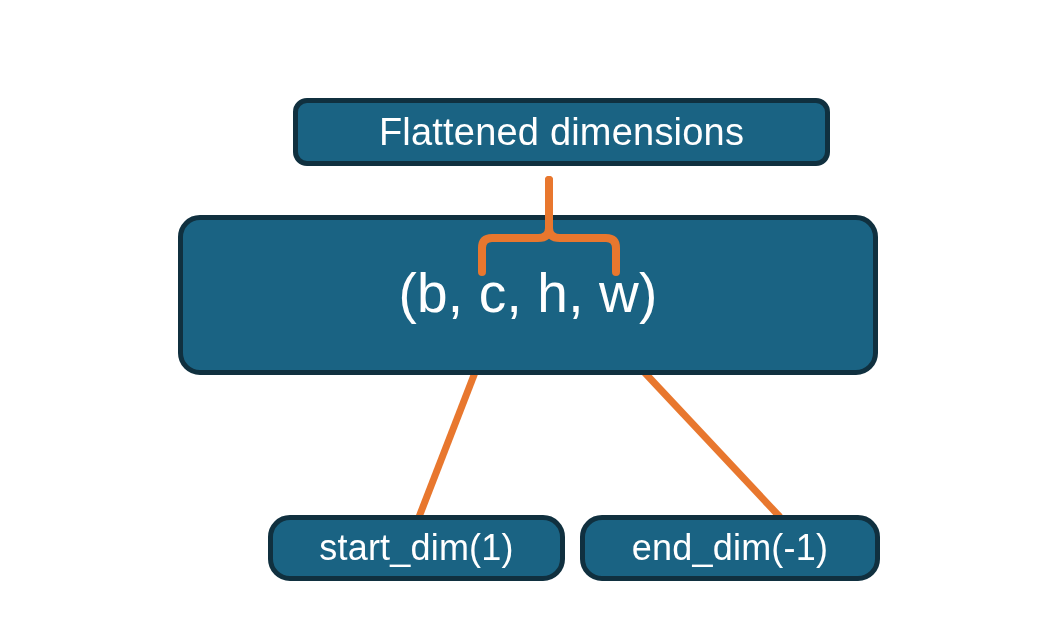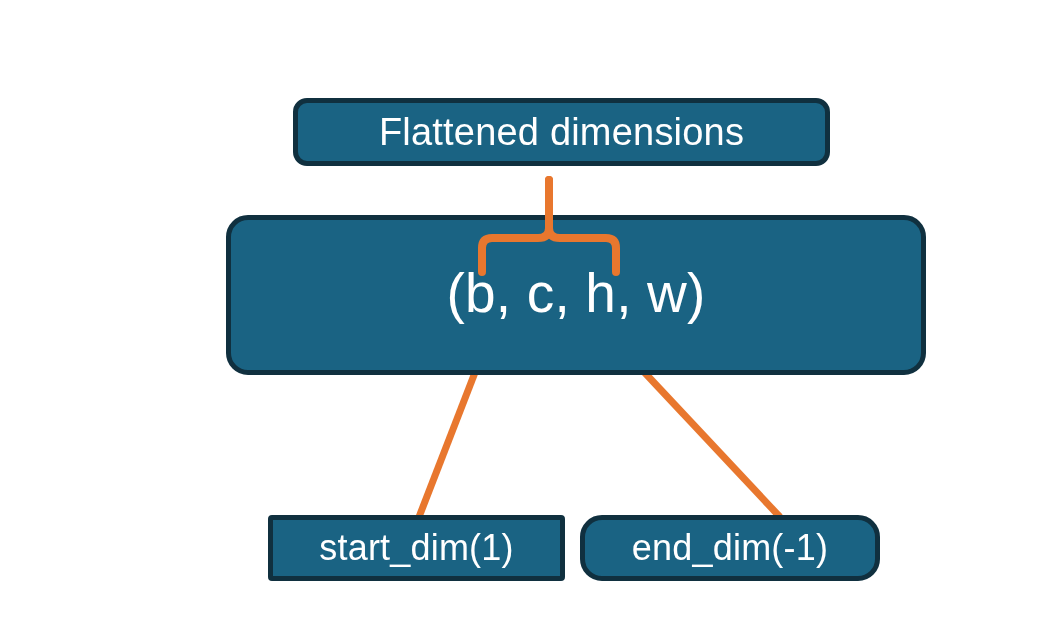--- a/index.html
+++ b/index.html
@@ -38,34 +38,33 @@
     height: 68px;
     font-size: 38px;
     border-radius: 14px;
   }
   #node-shape {
     left: 178px;
     top: 215px;
     width: 700px;
     height: 160px;
     border-radius: 22px;
-    margin-left: 48px;
   }
   #node-shape .shape-text {
     font-size: 55px;
     line-height: 1;
     padding-bottom: 4px;
   }
   #node-start {
     left: 268px;
     top: 515px;
     width: 297px;
     height: 66px;
     font-size: 36px;
-    border-radius: 4px;
+    border-radius: 22px;
   }
   #node-end {
     left: 580px;
     top: 515px;
     width: 300px;
     height: 66px;
     font-size: 36px;
     border-radius: 22px;
   }
   #overlay-under {

